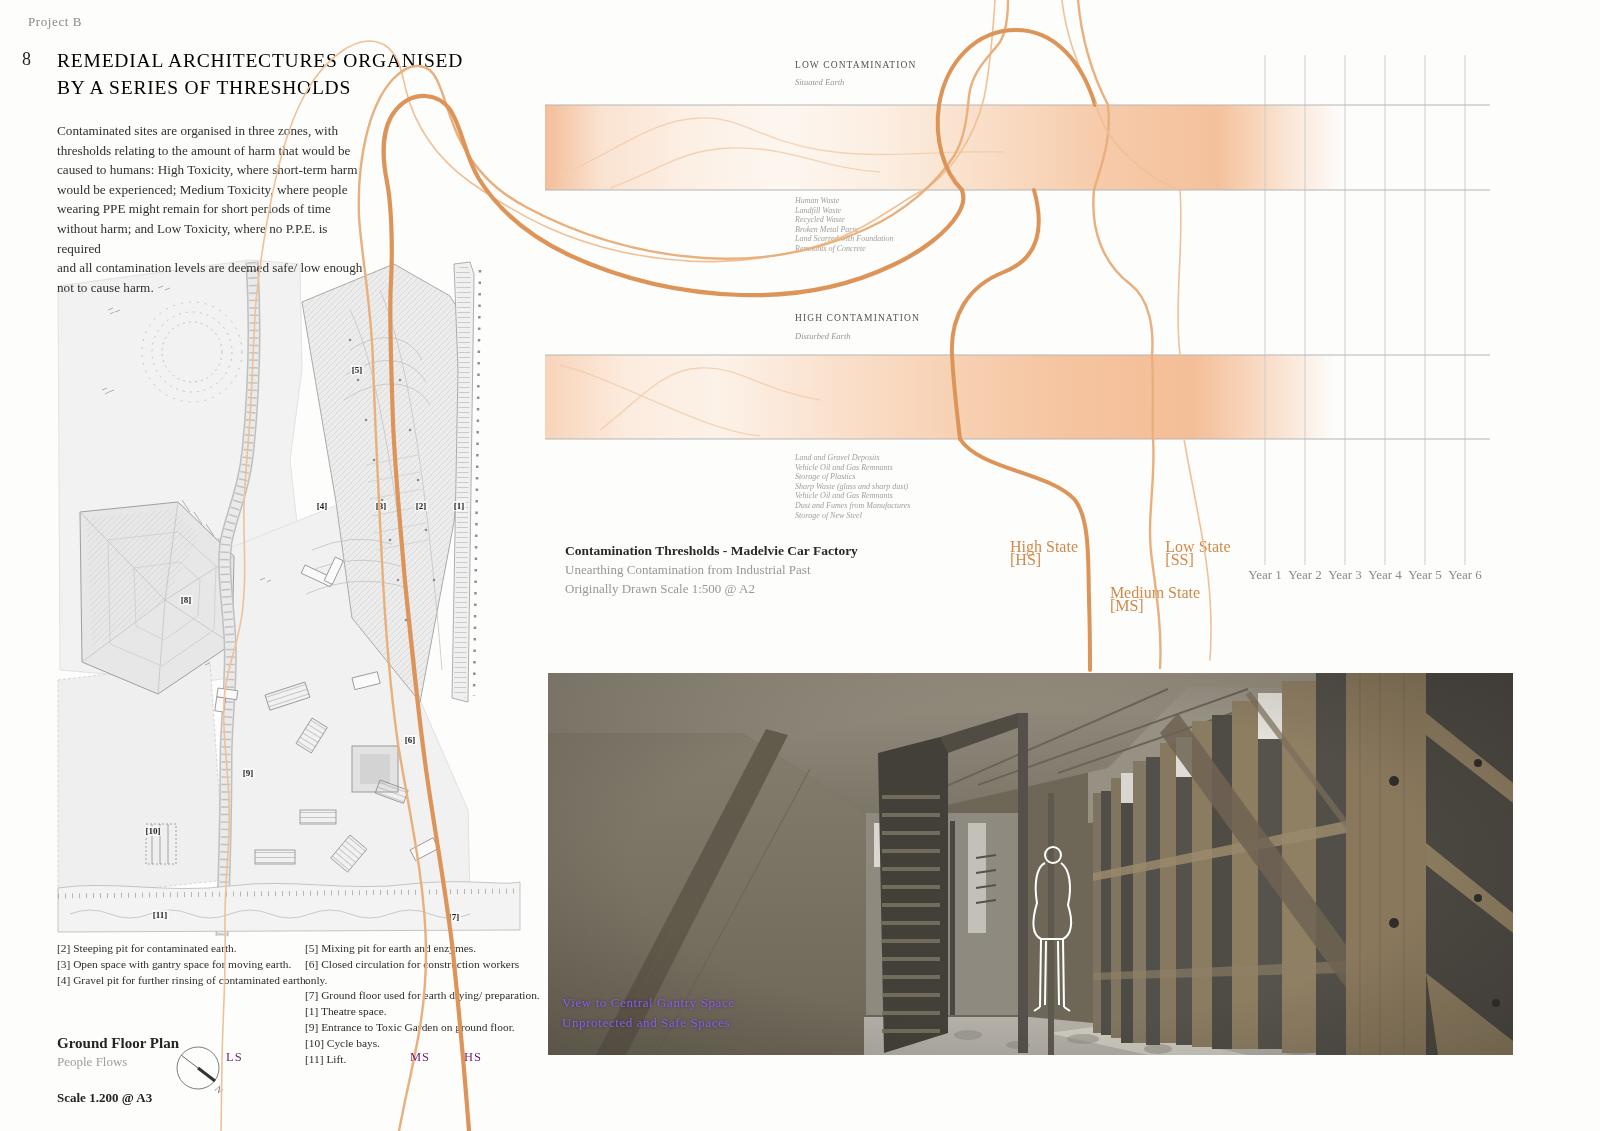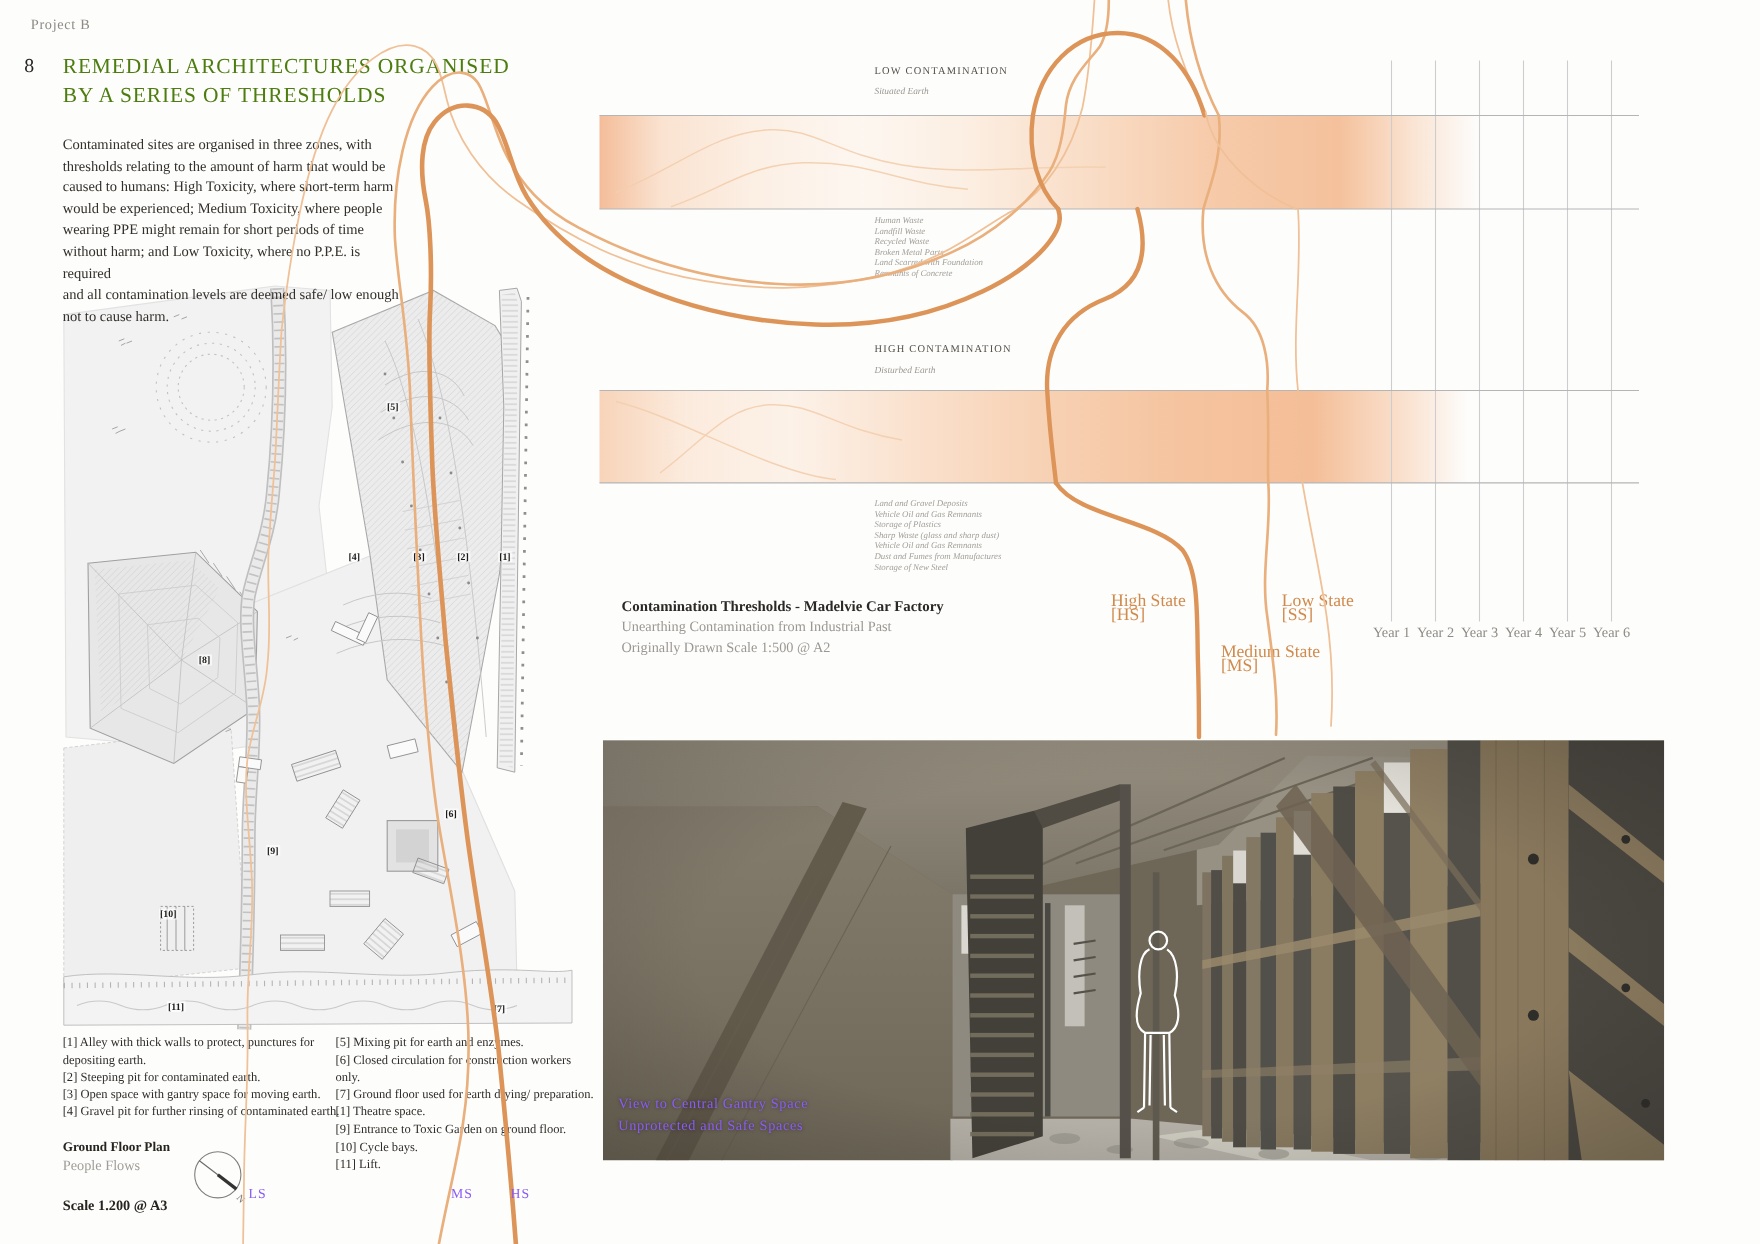--- a/index.html
+++ b/index.html
@@ -2,40 +2,40 @@
 <html><head>
 <meta charset="utf-8">
 <style>
   html,body{margin:0;padding:0;}
   body{width:1600px;height:1131px;position:relative;background:#fdfdfc;overflow:hidden;
        font-family:"Liberation Serif","DejaVu Serif",serif;color:#2a2824;}
   .abs{position:absolute;}
   
   .project-label{left:28px;top:14px;font-size:13px;letter-spacing:.6px;color:#8d8a85;z-index:3;}
   .section-number{left:22px;top:49px;font-size:18px;color:#26241f;z-index:3;}
-  .section-title{left:57px;top:47px;font-size:19.5px;line-height:27px;letter-spacing:.8px;color:#4d7c0f;z-index:3;}
+  .section-title{left:57px;top:47px;font-size:19.5px;line-height:27px;letter-spacing:.8px;color:#000000;z-index:3;}
   .intro{left:57px;top:121px;width:312px;font-size:13.2px;line-height:19.6px;color:#33302b;z-index:3;}
   .diagram-caption{left:565px;top:543px;z-index:3;}
   .diagram-caption .t1{font-weight:bold;font-size:13.5px;color:#2b2925;}
   .diagram-caption .t2,.diagram-caption .t3{font-size:13px;color:#9b9792;margin-top:3px;}
   .zone-label{font-size:9.5px;letter-spacing:1.1px;color:#55524c;z-index:3;}
   .zone-sub{font-size:8.5px;font-style:italic;color:#9b9792;z-index:3;}
   .tiny-list{font-size:8px;line-height:9.6px;font-style:italic;color:#a3a09a;z-index:3;}
   .state-label{z-index:3;color:#d08a4c;font-size:16px;line-height:13px;text-align:left;transform:translateX(-50%);}
   .years{left:1245px;top:567px;width:260px;height:14px;z-index:3;}
   .years span{position:absolute;top:0;width:40px;text-align:center;font-size:13px;color:#8e8b86;}
   .legend-col{font-size:11.4px;line-height:15.8px;color:#2f2d29;z-index:3;}
   .legend-col div{margin:0;}
   #legend1{left:57px;top:941px;width:252px;}
   #legend2{left:305px;top:941px;width:238px;}
   .plan-block{left:57px;top:1035px;z-index:3;}
-  .plan-block .t1{font-weight:bold;font-size:12px;color:#26241f;}
+  .plan-block .t1{font-weight:bold;font-size:15px;color:#26241f;}
   .plan-block .t2{font-size:13px;color:#a09d98;margin-top:2px;}
   .plan-block .t3{font-weight:bold;font-size:13px;color:#26241f;margin-top:20px;}
-  .flow-label{z-index:6;color:#8b5cf6;font-size:12.5px;letter-spacing:1px;margin-top:28px;}
+  .flow-label{z-index:6;color:#701a75;font-size:12.5px;letter-spacing:1px;}
   
   .band{left:545px;height:85px;z-index:1;}
   #band1{top:105px;width:800px;
     background:linear-gradient(90deg,rgba(240,162,112,.70) 0%,rgba(246,190,148,.42) 7%,rgba(250,214,184,.34) 18%,
     rgba(252,228,206,.26) 30%,rgba(250,216,186,.40) 42%,rgba(246,196,156,.55) 55%,rgba(243,178,130,.68) 70%,
     rgba(241,172,122,.74) 84%,rgba(246,196,158,.40) 93%,rgba(255,255,255,0) 100%);}
   #band2{top:355px;width:790px;height:84px;
     background:linear-gradient(90deg,rgba(243,178,130,.55) 0%,rgba(249,206,172,.38) 10%,rgba(251,220,194,.34) 22%,
     rgba(247,198,160,.50) 36%,rgba(244,184,138,.62) 50%,rgba(242,174,124,.72) 66%,rgba(241,170,120,.76) 82%,
     rgba(246,194,156,.45) 93%,rgba(255,255,255,0) 100%);}
@@ -463,21 +463,20 @@
       <circle cx="505" cy="182" r="8"></circle>
       <path d="M497,190 C488,194 486,212 489,230 C483,250 485,262 493,266 L492,334 M513,190 C522,196 524,214 520,232 C526,250 523,262 515,266 L516,334"></path>
       <path d="M493,266 L515,266 M492,334 l-6,4 M516,334 l6,4 M498,268 L497,332 M510,268 L511,332"></path>
     </g>
     <rect width="965" height="382" fill="url(#vg)"></rect>
   </svg>
   <div class="render-caption"><span>View to Central Gantry Space</span><br><span>Unprotected and Safe Spaces</span></div>
 </div>
 
 <div class="abs legend-col" id="legend1">
-    <div>[1] Alley with thick walls to protect, punctures for depositing earth.</div>
     <div>[2] Steeping pit for contaminated earth.</div>
     <div>[3] Open space with gantry space for moving earth.</div>
     <div>[4] Gravel pit for further rinsing of contaminated earth.</div>
   </div>
 <div class="abs legend-col" id="legend2">
     <div>[5] Mixing pit for earth and enzymes.</div>
     <div>[6] Closed circulation for construction workers only.</div>
     <div>[7] Ground floor used for earth drying/ preparation.</div>
     <div>[1] Theatre space.</div>
     <div>[9] Entrance to Toxic Garden on ground floor.</div>

